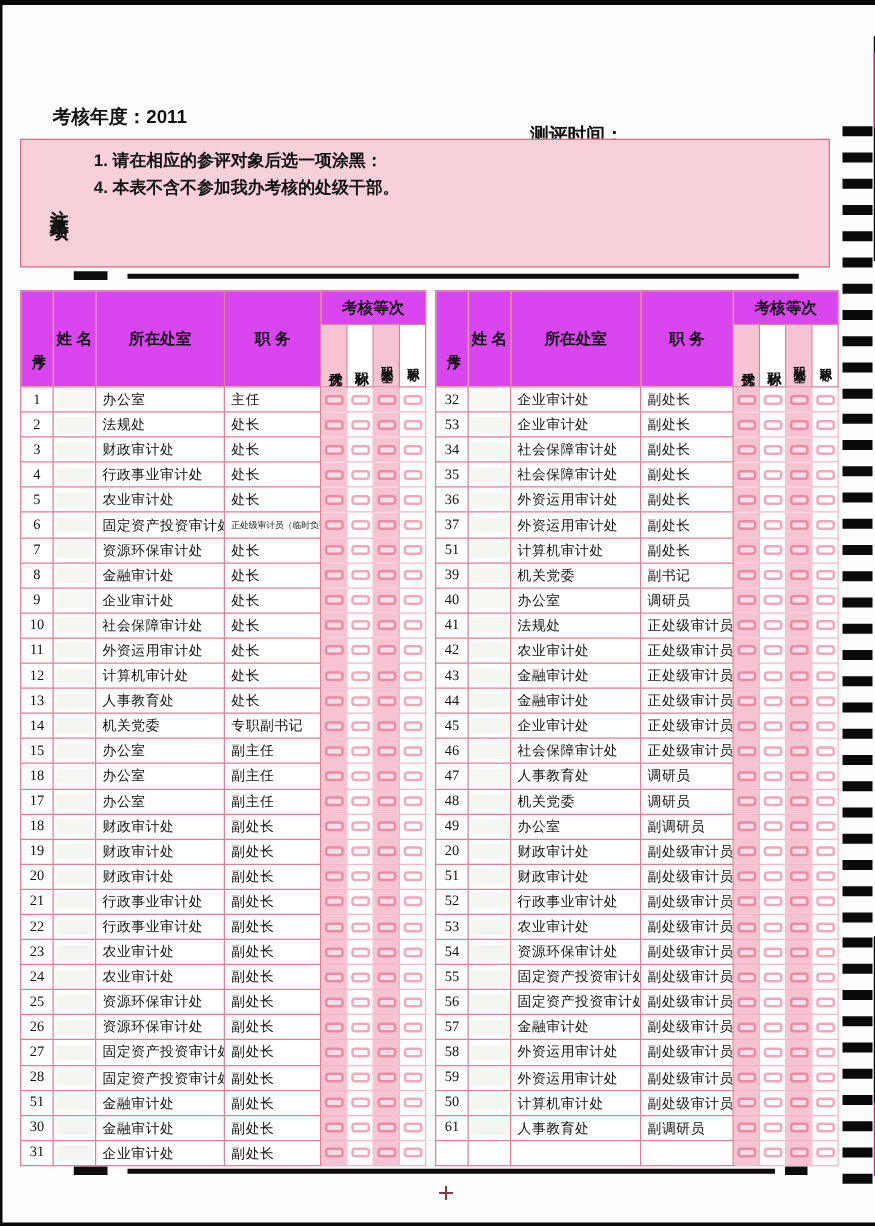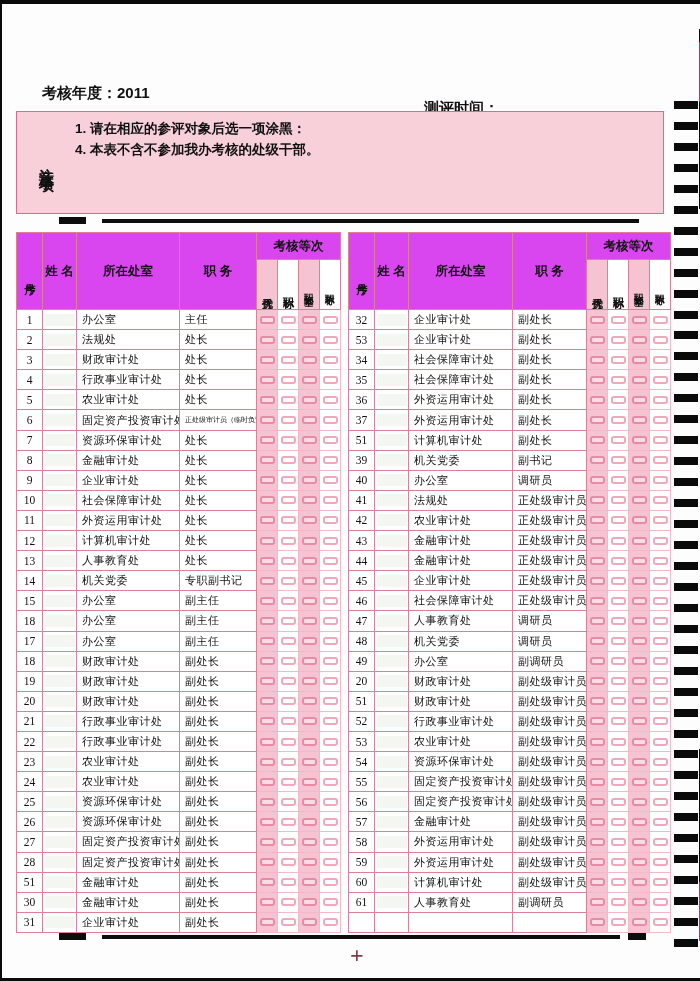--- a/index.html
+++ b/index.html
@@ -1329,21 +1329,21 @@
             <div class="bubble"></div>
           </td>
           <td class="b c13">
             <div class="bubble"></div>
           </td>
           <td class="b c24">
             <div class="bubble"></div>
           </td>
         </tr>
         <tr>
-          <td class="no">60</td>
+          <td class="no">50</td>
           <td class="name">
             <div class="redact"></div>
           </td>
           <td class="dept">计算机审计处</td>
           <td class="duty">副处级审计员</td>
           <td class="b c13">
             <div class="bubble"></div>
           </td>
           <td class="b c24">
             <div class="bubble"></div>

